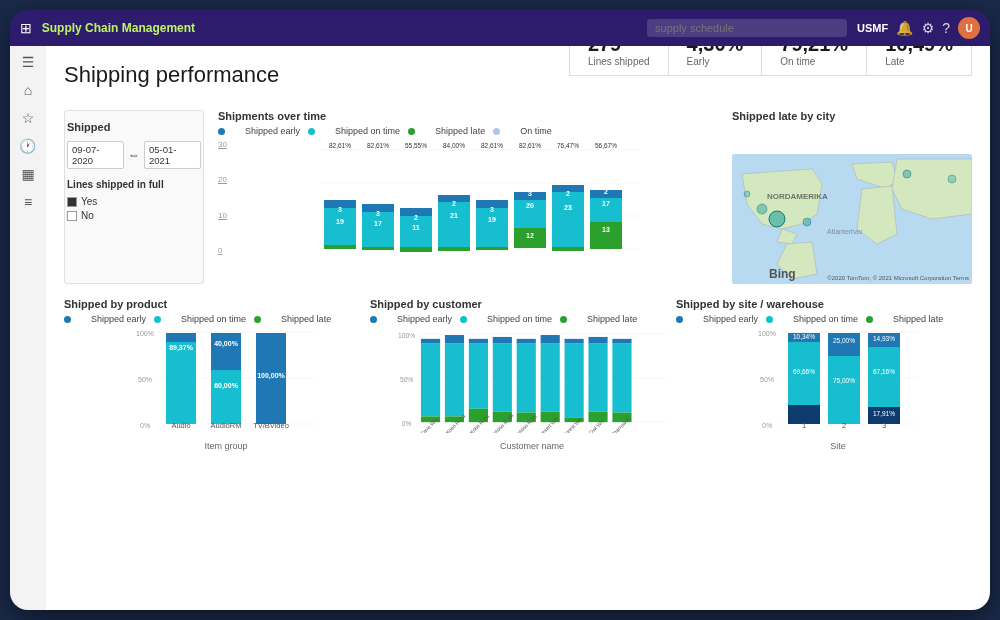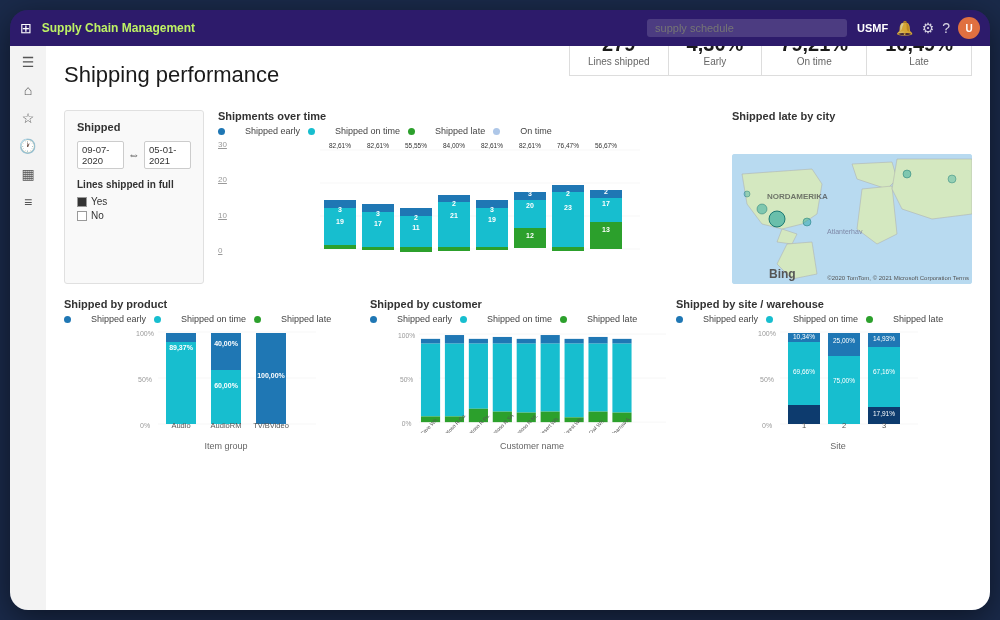--- a/index.html
+++ b/index.html
@@ -123,21 +123,21 @@
       gap: 0;
       margin-bottom: 16px;
       margin-left: auto;
       width: fit-content;
       border: 1px solid #ddd;
       margin-top: -38px;
       float: right;
     }
     .kpi-card {
       padding: 8px 18px;
-      text-align: center;
+      text-align: left;
       border-right: 1px solid #ddd;
       min-width: 80px;
     }
     .kpi-card:last-child { border-right: none; }
     .kpi-value {
       font-size: 20px;
       font-weight: 700;
       color: #1a1a1a;
       display: block;
     }
@@ -150,21 +150,21 @@
     .dashboard-row {
       display: flex;
       gap: 14px;
       margin-bottom: 14px;
       clear: both;
     }
     .filter-panel {
       background: #f9f9f9;
       border: 1px solid #e0e0e0;
       border-radius: 3px;
-      padding: 10px 12px;
+      padding: 10px 2px;
       width: 140px;
       flex-shrink: 0;
     }
     .filter-title {
       font-size: 11px;
       font-weight: 600;
       color: #333;
       margin-bottom: 8px;
     }
     .filter-date-row {

